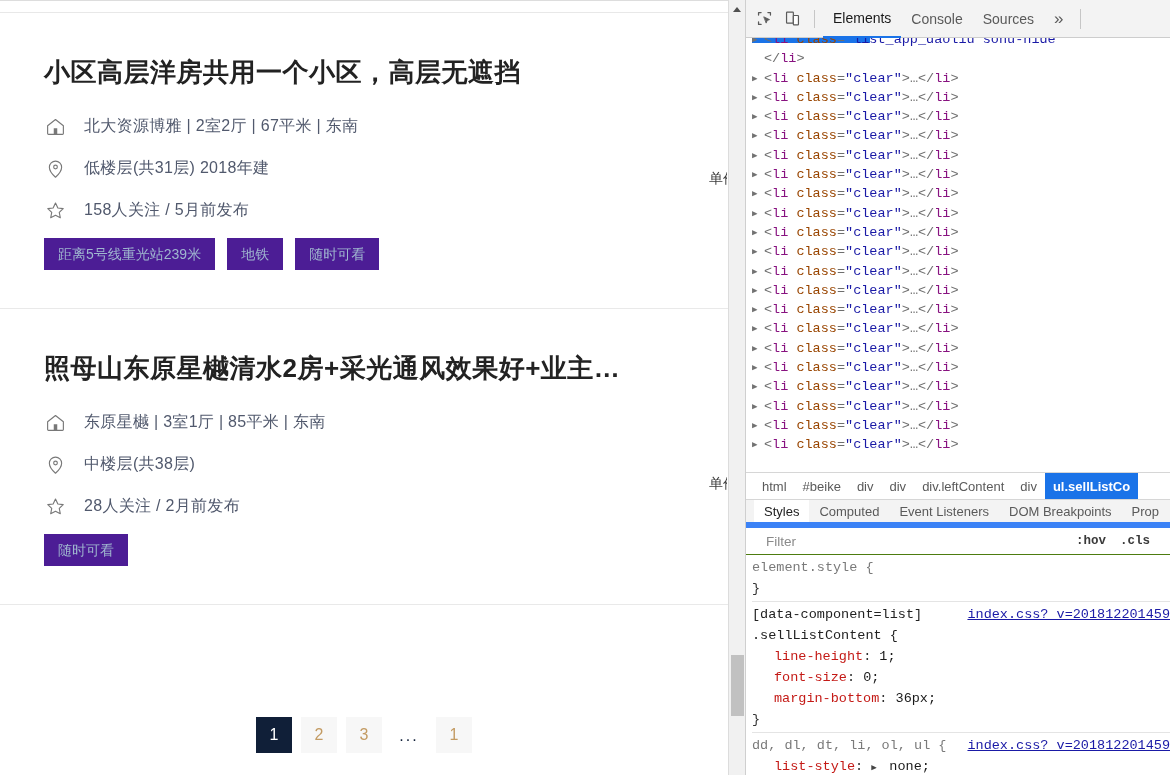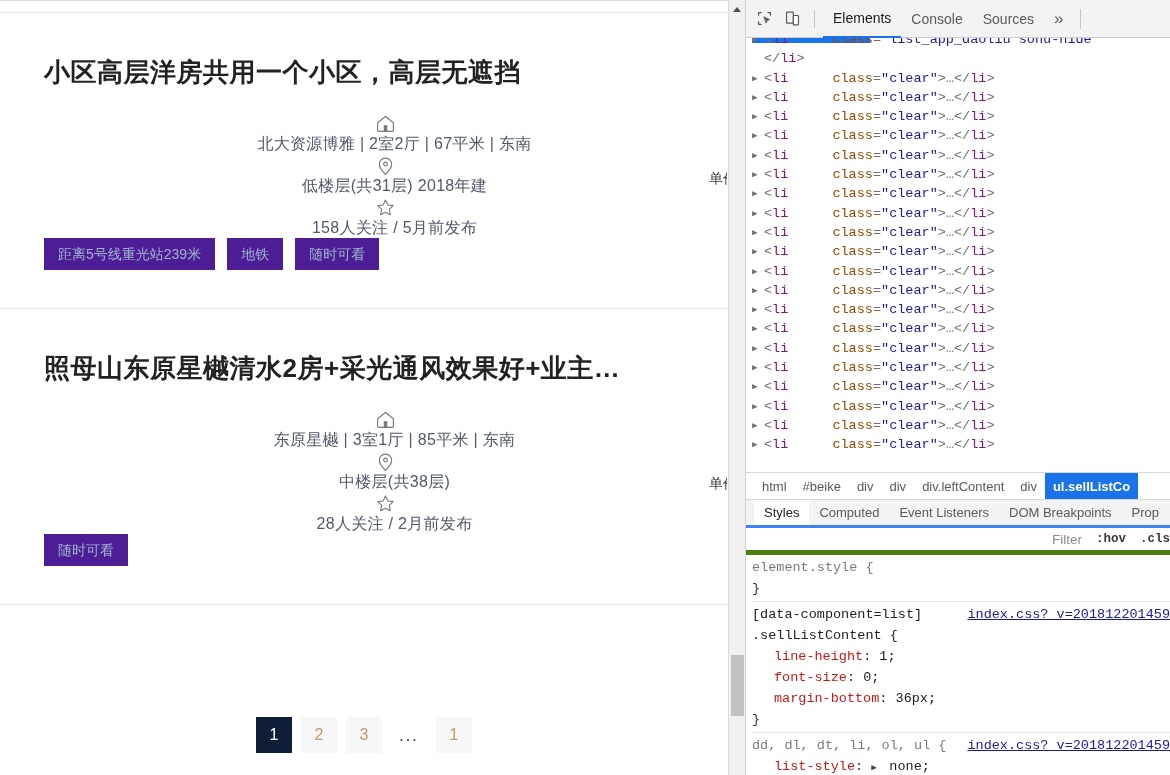--- a/index.html
+++ b/index.html
@@ -63,21 +63,20 @@
     color: #222222;
     letter-spacing: 0.5px;
     line-height: 1.2;
     white-space: nowrap;
     margin-bottom: 24px;
   }
   .info-row {
     display: flex; align-items: center;
     height: 28px;
     margin-bottom: 14px;
-    flex-direction: column;
   }
   .info-icon {
     width: 22px; height: 22px;
     flex: 0 0 22px;
     margin-right: 18px;
     display: flex; align-items: center; justify-content: center;
   }
   .info-icon svg { display: block; }
   .info-text {
     font-size: 16px;
@@ -189,21 +188,21 @@
   #dom-tree-inner { position: relative; top: -8px; }
   .dom-line { white-space: nowrap; height: 19.3px; }
   .dom-line .arrow {
     display: inline-block; width: 12px; color: #727272;
     transform: translateY(-1px);
   }
   .dom-line .arrow::before { content: "\25B6"; font-size: 9px; }
   .dom-line .indent { display: inline-block; width: 12px; }
   .tk-punct { color: #6e6e6e; }
   .tk-tag   { color: #881280; }
-  .tk-attr  { color: #994500; margin-left: 36px; }
+  .tk-attr  { color: #994500; }
   .tk-val   { color: #1a1aa6; }
   .tk-ellip { color: #727272; }
   .sel-marker {
     position: absolute; left: 6px; top: 0;
     width: 118px; height: 5px; background: #1a73e8;
   }
 
   
   #dt-breadcrumb {
     display: flex; align-items: center;
@@ -217,40 +216,39 @@
   }
   .crumb { padding: 0 8px; white-space: nowrap; cursor: pointer; line-height: 27px; }
   .crumb.active { background: #1a73e8; color: #ffffff; font-weight: bold; }
 
   
   #dt-style-tabs {
     display: flex; align-items: stretch;
     height: 29px;
     background: #f3f3f3;
     border-top: 1px solid #d6d6d6;
-    border-bottom: 3px solid #3b82f6;
+    border-bottom: 6px solid #3b82f6;
     padding-left: 8px;
     overflow: hidden;
   }
   .st-tab {
     padding: 0 10px;
     display: flex; align-items: center;
     font-size: 13px; color: #5a5a5a;
     white-space: nowrap; cursor: pointer;
   }
   .st-tab.active { background: #ffffff; color: #222222; }
 
   
   #dt-filter {
     display: flex; align-items: center;
     height: 27px;
-    border-bottom: 5px solid #4d7c0f;
-    padding: 0 0;
-    background: #ffffff;
-    text-align: right;
+    border-bottom: 1px solid #4d7c0f;
+    padding: 0 20px;
+    background: #ffffff;
   }
   #dt-filter .ph { font-size: 13.5px; color: #8a8a8a; flex: 1; }
   #dt-filter .hov, #dt-filter .cls {
     font-size: 12.5px; color: #3a3a3a; font-weight: bold;
     font-family: "Liberation Mono", "DejaVu Sans Mono", monospace;
     margin-left: 14px; cursor: pointer;
   }
 
   
   #dt-rules {

